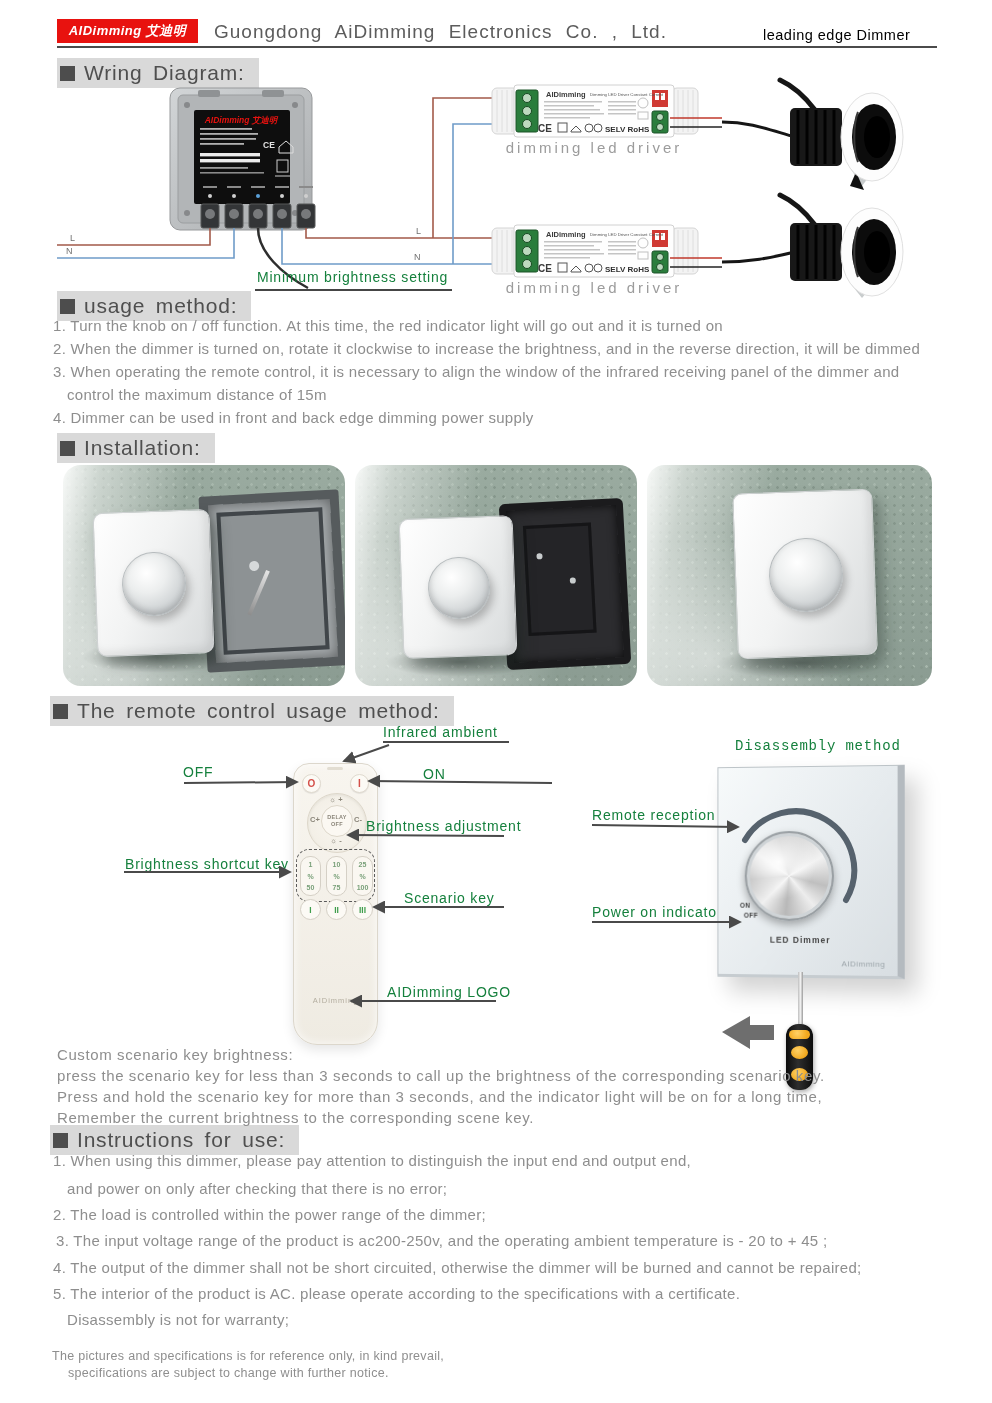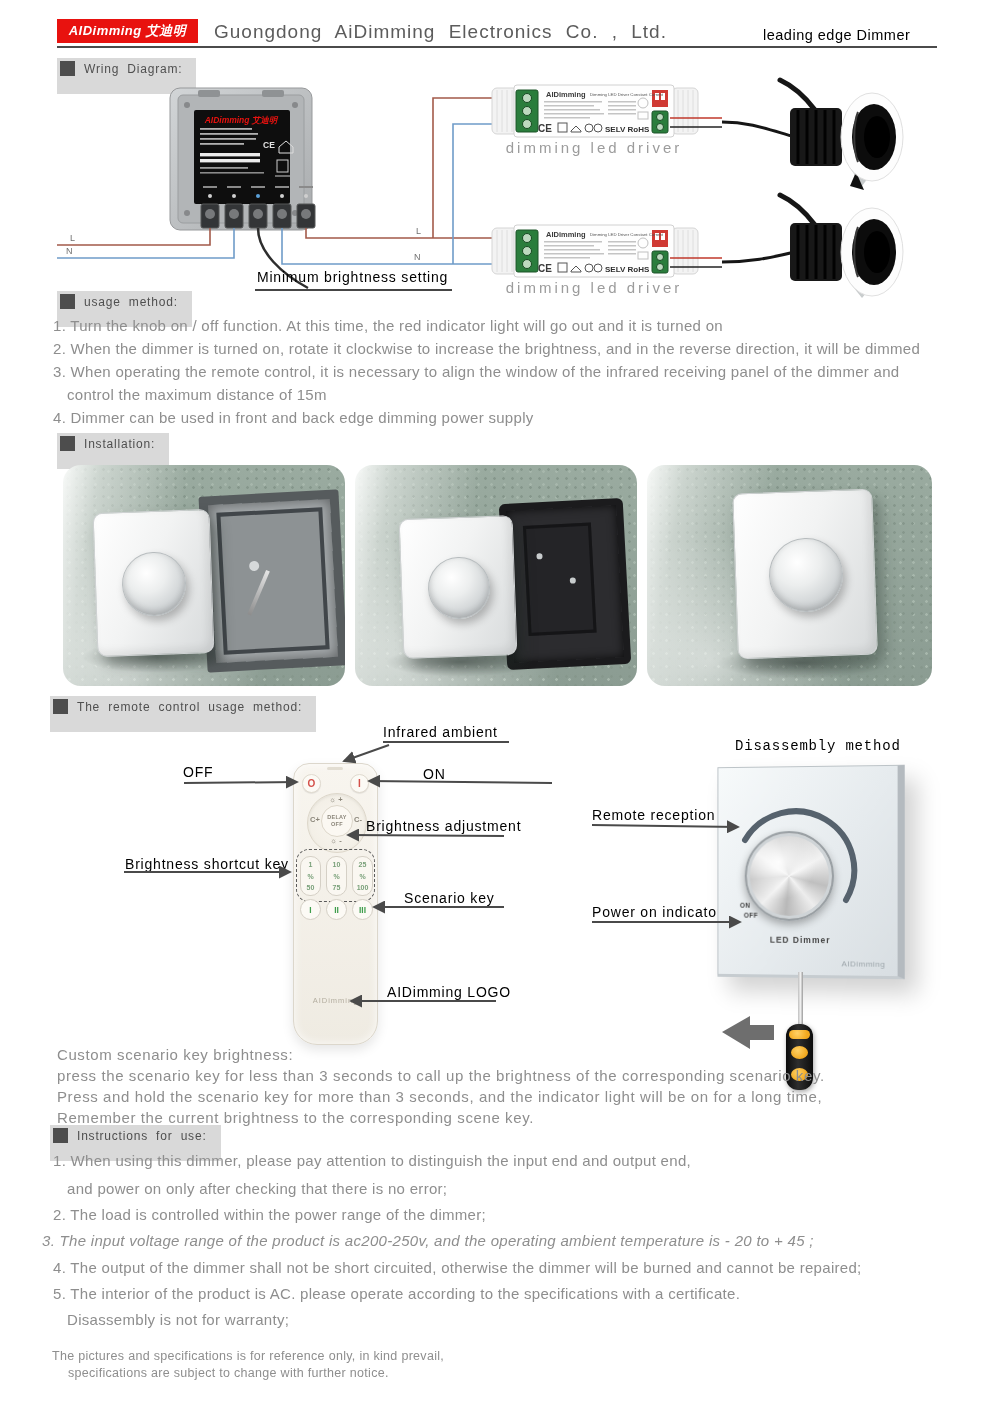--- a/index.html
+++ b/index.html
@@ -1,22 +1,22 @@
 <!DOCTYPE html>
 <html><head>
 <meta charset="utf-8">
 <style>
   html,body{margin:0;padding:0;background:#ffffff;}
   body{position:relative;width:992px;height:1403px;font-family:"Liberation Sans",sans-serif;overflow:hidden;}
   .a{position:absolute;}
-  .chip{position:absolute;display:flex;align-items:center;gap:9px;background:#d9d9d9;padding:3px 14px 18px 3px;color:#4f4f4f;font-size:12px;letter-spacing:0.8px;word-spacing:4px;white-space:nowrap;}
+  .chip{position:absolute;display:flex;align-items:center;gap:9px;background:#d9d9d9;padding:3px 14px 3px 3px;color:#4f4f4f;font-size:21px;letter-spacing:0.8px;word-spacing:4px;white-space:nowrap;}
   .chip .sq{width:15px;height:15px;background:#4d4d4d;flex:0 0 auto;}
   .bodyline{position:absolute;font-size:15px;color:#8e8e8e;letter-spacing:0.3px;white-space:nowrap;}
   .indent{padding-left:14px;}
-  .rlabel{position:absolute;font-size:14px;color:#000000;letter-spacing:0.8px;white-space:nowrap;}
+  .rlabel{position:absolute;font-size:14px;color:#15803d;letter-spacing:0.8px;white-space:nowrap;}
   
   .logo-box{position:absolute;left:57px;top:19px;width:141px;height:24px;background:#e8120f;color:#ffffff;font-size:13px;font-weight:bold;font-style:italic;display:flex;align-items:center;justify-content:center;letter-spacing:0.5px;}
   .company{position:absolute;left:214px;top:21px;font-size:19px;color:#5c5c5c;letter-spacing:1px;word-spacing:7px;white-space:nowrap;}
   .prodtype{position:absolute;left:763px;top:27px;font-size:14.5px;color:#000000;letter-spacing:0.5px;white-space:nowrap;}
   .header-rule{position:absolute;left:57px;top:46px;width:880px;height:2px;background:#4b4b4b;}
   
   .photo{position:absolute;top:465px;width:282px;height:221px;border-radius:18px;overflow:hidden;
     background-image:
       linear-gradient(100deg, rgba(253,254,253,0.95) 0%, rgba(246,248,246,0.55) 12%, rgba(255,255,255,0) 40%),
       radial-gradient(ellipse at 22% 88%, rgba(255,255,255,0.55), rgba(255,255,255,0) 45%),
@@ -453,19 +453,19 @@
 </svg>
 
 <div class="bodyline" style="left:57px;top:1046px;letter-spacing:0.6px;">Custom scenario key brightness:</div>
 <div class="bodyline" style="left:57px;top:1067px;letter-spacing:0.6px;">press the scenario key for less than 3 seconds to call up the brightness of the corresponding scenario key.</div>
 <div class="bodyline" style="left:57px;top:1088px;letter-spacing:0.6px;">Press and hold the scenario key for more than 3 seconds, and the indicator light will be on for a long time,</div>
 <div class="bodyline" style="left:57px;top:1109px;letter-spacing:0.6px;">Remember the current brightness to the corresponding scene key.</div>
 
 <div class="bodyline" style="left:53px;top:1152px;">1. When using this dimmer, please pay attention to distinguish the input end and output end,</div>
 <div class="bodyline indent" style="left:53px;top:1180px;">and power on only after checking that there is no error;</div>
 <div class="bodyline" style="left:53px;top:1206px;">2. The load is controlled within the power range of the dimmer;</div>
-<div class="bodyline" style="left:42px;top:1232px;font-style:italic;">3. The input voltage range of the product is ac200-250v, and the operating ambient temperature is - 20 to + 45 ;</div>
+<div class="bodyline" style="left:56px;top:1232px;">3. The input voltage range of the product is ac200-250v, and the operating ambient temperature is - 20 to + 45 ;</div>
 <div class="bodyline" style="left:53px;top:1259px;">4. The output of the dimmer shall not be short circuited, otherwise the dimmer will be burned and cannot be repaired;</div>
 <div class="bodyline" style="left:53px;top:1285px;">5. The interior of the product is AC. please operate according to the specifications with a certificate.</div>
 <div class="bodyline indent" style="left:53px;top:1311px;">Disassembly is not for warranty;</div>
 
 <div class="bodyline" style="left:52px;top:1349px;font-size:12.5px;">The pictures and specifications is for reference only, in kind prevail,</div>
 <div class="bodyline" style="left:68px;top:1366px;font-size:12.5px;">specifications are subject to change with further notice.</div>
 
 </body></html>

